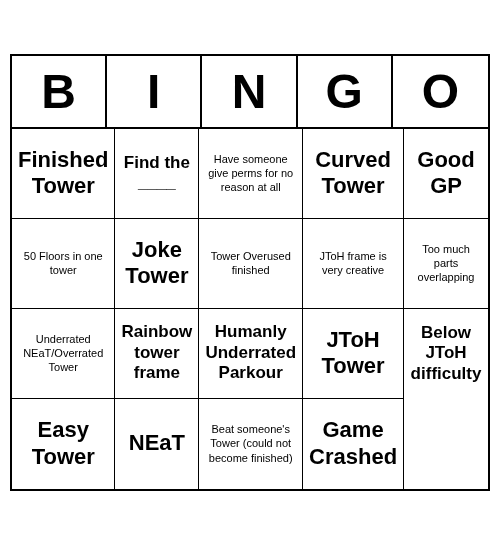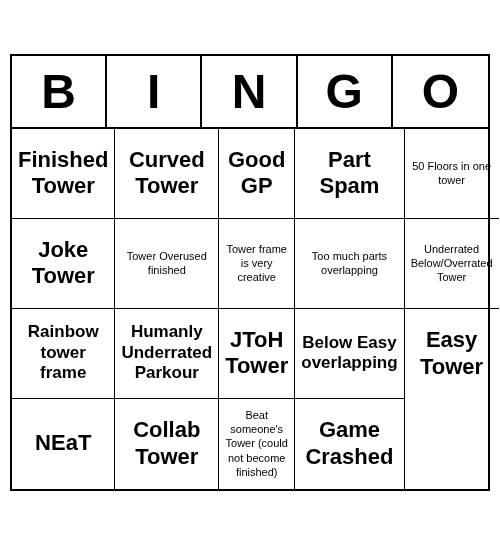--- a/index.html
+++ b/index.html
@@ -79,66 +79,66 @@
       <div class="bingo-letter">I</div>
       <div class="bingo-letter">N</div>
       <div class="bingo-letter">G</div>
       <div class="bingo-letter">O</div>
     </div>
   <div class="bingo-grid">
   <div class="bingo-cell">
         <span class="cell-text large">Finished Tower</span>
       </div>
       <div class="bingo-cell">
+        <span class="cell-text medium">Find the ____</span>
+      </div>
+      <div class="bingo-cell">
+        <span class="cell-text small">Have someone give perms for no reason at all</span>
+      </div>
+      <div class="bingo-cell">
         <span class="cell-text large">Curved Tower</span>
       </div>
       <div class="bingo-cell">
         <span class="cell-text large">Good GP</span>
-      </div>
-      <div class="bingo-cell">
-        <span class="cell-text large">Part Spam</span>
       </div>
       <div class="bingo-cell">
         <span class="cell-text small">50 Floors in one tower</span>
       </div>
       <div class="bingo-cell">
         <span class="cell-text large">Joke Tower</span>
       </div>
       <div class="bingo-cell">
         <span class="cell-text small">Tower Overused finished</span>
       </div>
       <div class="bingo-cell">
-        <span class="cell-text small">Tower frame is very creative</span>
+        <span class="cell-text small">JToH frame is very creative</span>
       </div>
       <div class="bingo-cell">
         <span class="cell-text small">Too much parts overlapping</span>
       </div>
       <div class="bingo-cell">
-        <span class="cell-text small">Underrated Below/Overrated Tower</span>
+        <span class="cell-text small">Underrated NEaT/Overrated Tower</span>
       </div>
       <div class="bingo-cell">
         <span class="cell-text medium">Rainbow tower frame</span>
       </div>
       <div class="bingo-cell">
         <span class="cell-text medium">Humanly Underrated Parkour</span>
       </div>
       <div class="bingo-cell">
         <span class="cell-text large">JToH Tower</span>
       </div>
       <div class="bingo-cell">
-        <span class="cell-text medium">Below Easy overlapping</span>
+        <span class="cell-text medium">Below JToH difficulty</span>
       </div>
       <div class="bingo-cell">
         <span class="cell-text large">Easy Tower</span>
       </div>
       <div class="bingo-cell">
         <span class="cell-text large">NEaT</span>
-      </div>
-      <div class="bingo-cell">
-        <span class="cell-text large">Collab Tower</span>
       </div>
       <div class="bingo-cell">
         <span class="cell-text small">Beat someone's Tower (could not become finished)</span>
       </div>
       <div class="bingo-cell">
         <span class="cell-text large">Game Crashed</span>
       </div>
     </div>
 </div>
 

